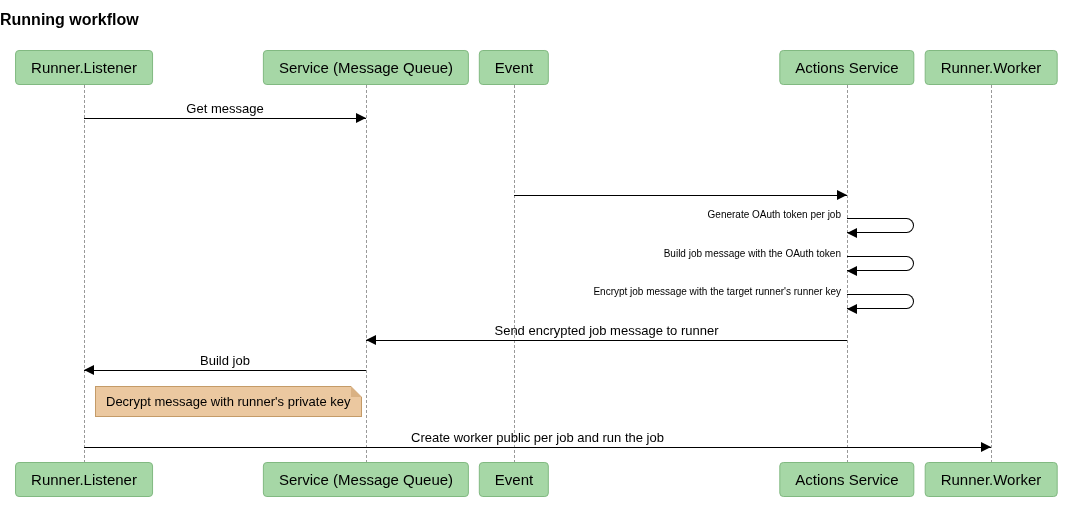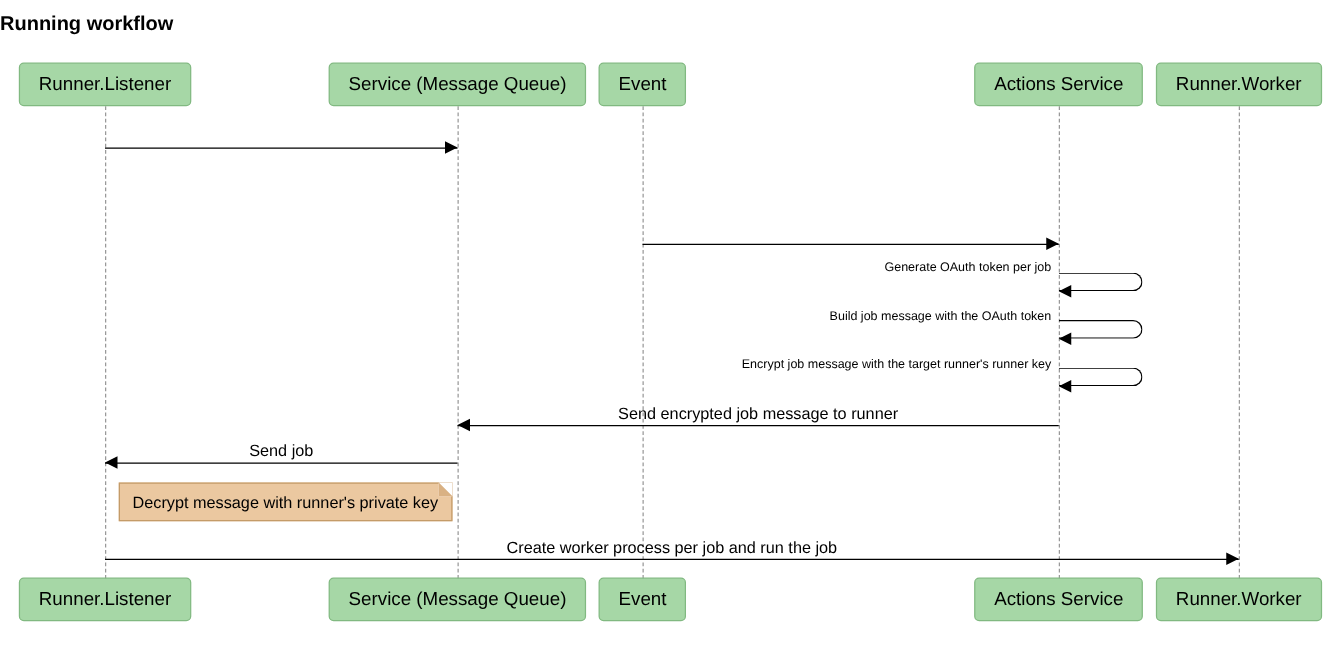--- a/index.html
+++ b/index.html
@@ -123,20 +123,21 @@
   <div class="lifeline" style="left:514px"></div>
   <div class="lifeline" style="left:847px"></div>
   <div class="lifeline" style="left:991px"></div>
 
   <div class="participant" style="left:84px;top:50px">Runner.Listener</div>
   <div class="participant" style="left:366px;top:50px">Service (Message Queue)</div>
   <div class="participant" style="left:514px;top:50px">Event</div>
   <div class="participant" style="left:847px;top:50px">Actions Service</div>
   <div class="participant" style="left:991px;top:50px">Runner.Worker</div>
 
+  <div class="msg-label" style="left:84px;width:282px;top:101px">Get message</div>
   <div class="msg-line" style="left:84px;width:282px;top:118px"></div>
   <div class="arrow-right" style="left:356px;top:113px"></div>
 
 
   <div class="msg-line" style="left:514px;width:333px;top:195px"></div>
   <div class="arrow-right" style="left:837px;top:190px"></div>
 
   <div class="self-label" style="right:231px;top:209px">Generate OAuth token per job</div>
   <div class="self-loop" style="left:847px;top:218px"></div>
   <div class="arrow-left" style="left:847px;top:228px"></div>
@@ -146,30 +147,30 @@
   <div class="arrow-left" style="left:847px;top:266px"></div>
 
   <div class="self-label" style="right:231px;top:286px">Encrypt job message with the target runner's runner key</div>
   <div class="self-loop" style="left:847px;top:294px"></div>
   <div class="arrow-left" style="left:847px;top:304px"></div>
 
   <div class="msg-label" style="left:366px;width:481px;top:323px">Send encrypted job message to runner</div>
   <div class="msg-line" style="left:366px;width:481px;top:340px"></div>
   <div class="arrow-left" style="left:366px;top:335px"></div>
 
-  <div class="msg-label" style="left:84px;width:282px;top:353px">Send job</div>
+  <div class="msg-label" style="left:84px;width:282px;top:353px">Build job</div>
   <div class="msg-line" style="left:84px;width:282px;top:370px"></div>
   <div class="arrow-left" style="left:84px;top:365px"></div>
 
   <div class="note" style="left:95px;top:386px">
     <span class="fold"></span>
     <span>Decrypt message with runner's private key</span>
   </div>
 
-  <div class="msg-label" style="left:84px;width:907px;top:430px">Create worker process per job and run the job</div>
+  <div class="msg-label" style="left:84px;width:907px;top:430px">Create worker public per job and run the job</div>
   <div class="msg-line" style="left:84px;width:907px;top:447px"></div>
   <div class="arrow-right" style="left:981px;top:442px"></div>
 
   <div class="participant" style="left:84px;top:462px">Runner.Listener</div>
   <div class="participant" style="left:366px;top:462px">Service (Message Queue)</div>
   <div class="participant" style="left:514px;top:462px">Event</div>
   <div class="participant" style="left:847px;top:462px">Actions Service</div>
   <div class="participant" style="left:991px;top:462px">Runner.Worker</div>
 
 </div>

